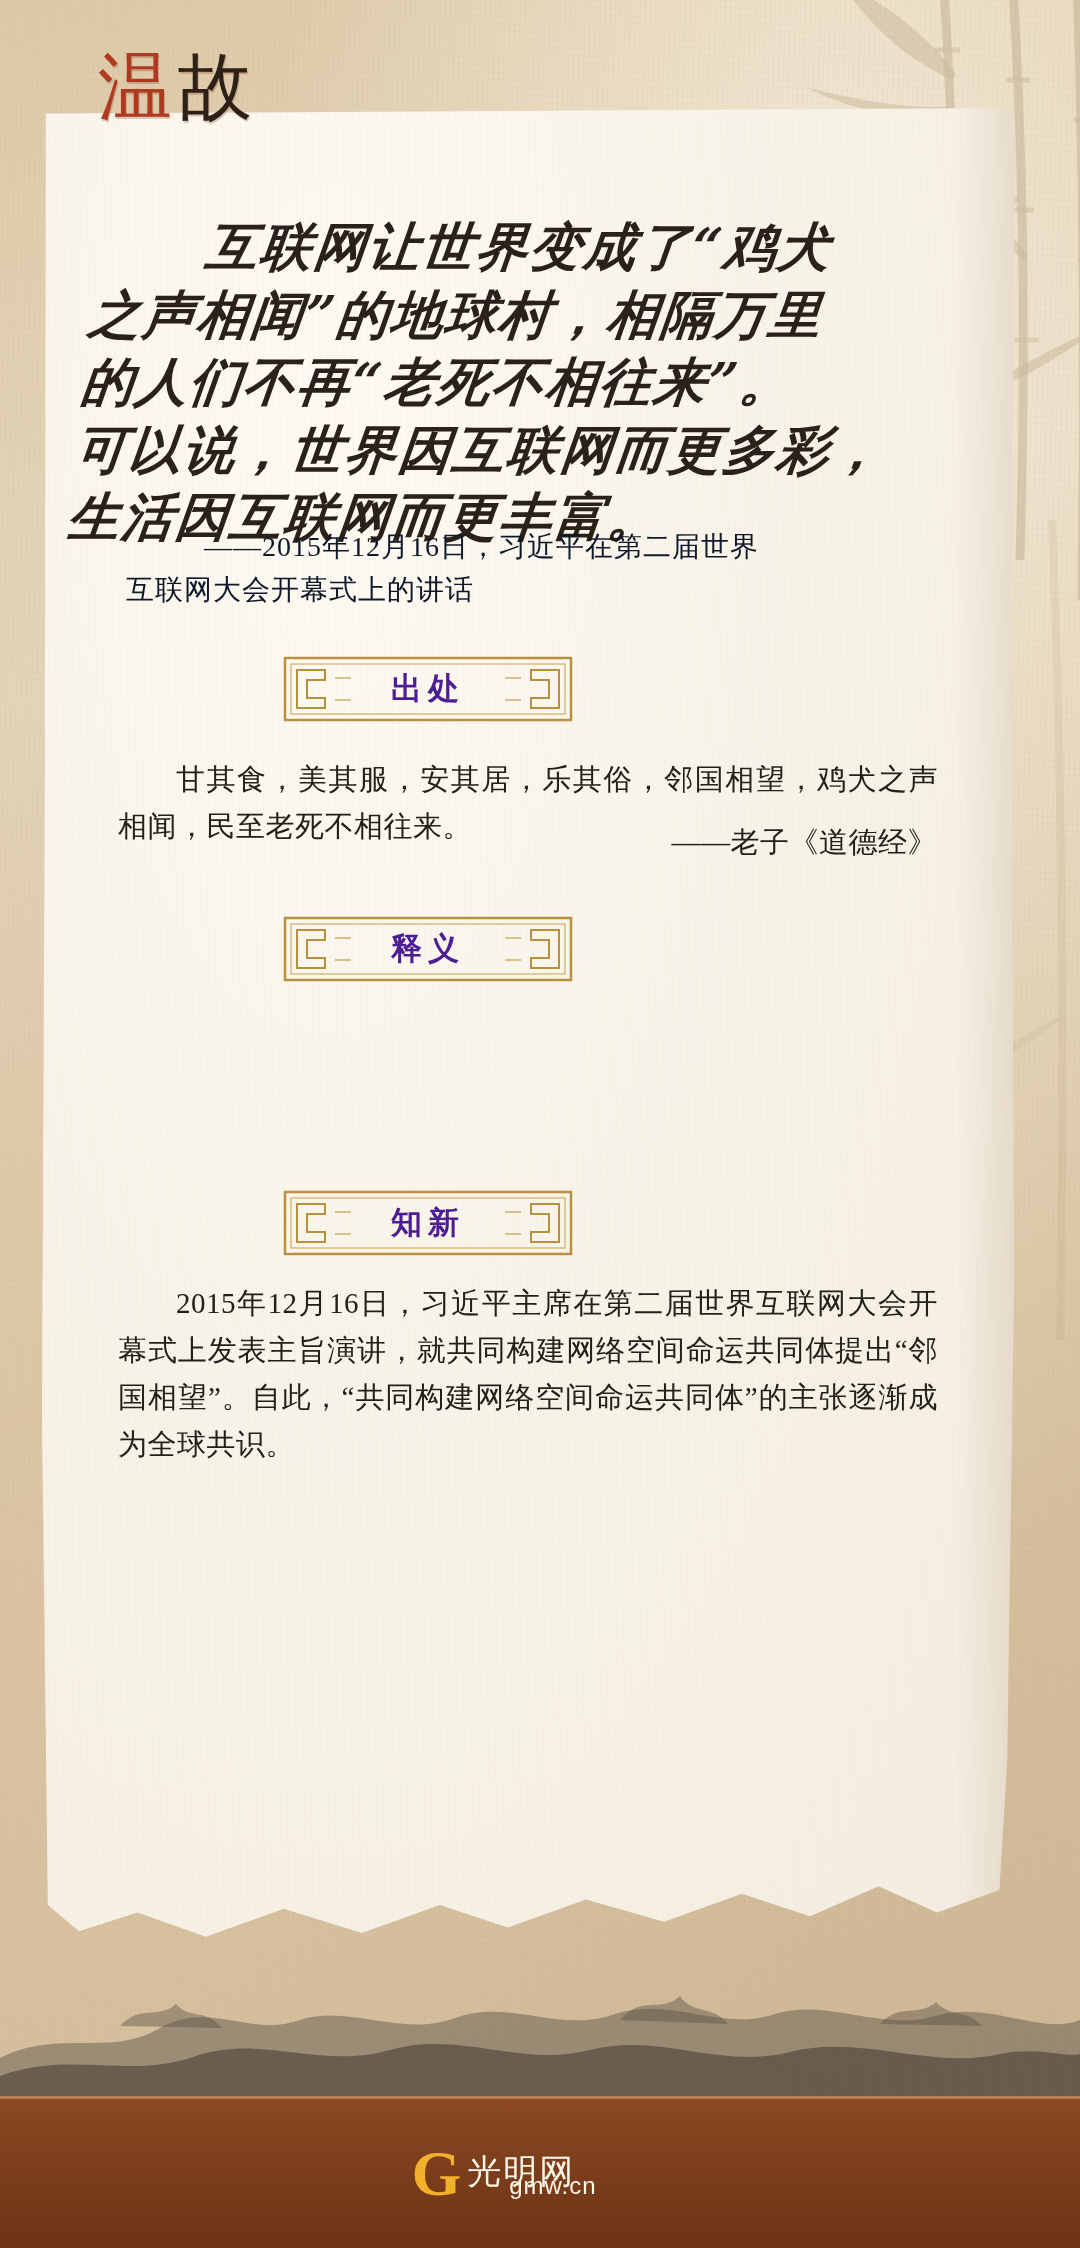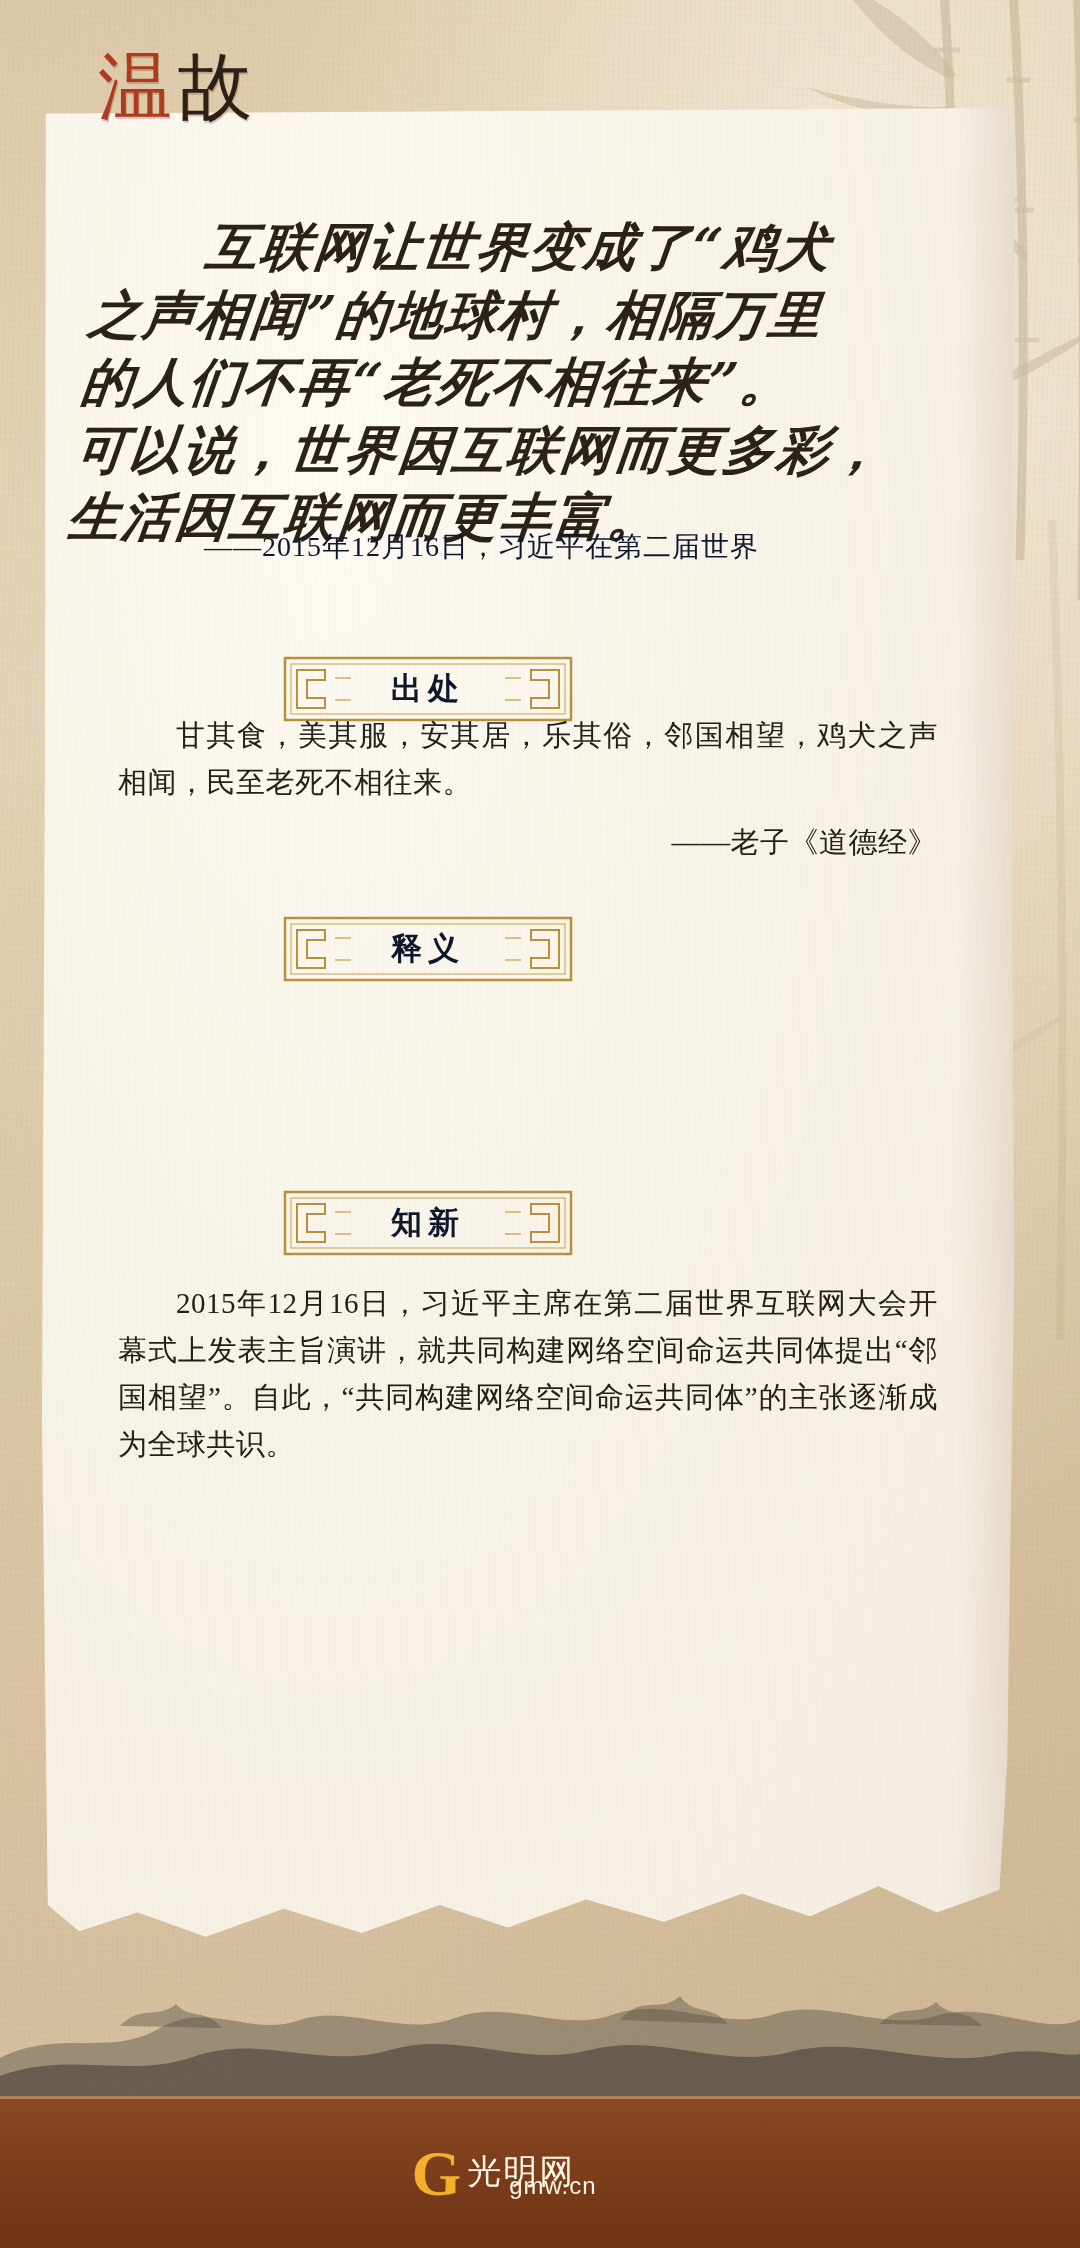--- a/index.html
+++ b/index.html
@@ -154,21 +154,21 @@
     inset: 0;
   }
   .plaque-label {
     position: absolute;
     inset: 0;
     display: flex;
     align-items: center;
     justify-content: center;
     font-size: 31px;
     font-weight: bold;
-    color: #0f172a;
+    color: #4c1d95;
     letter-spacing: 6px;
   }
 
   .body-text {
     position: absolute;
     left: 78px;
     width: 820px;
     font-size: 29px;
     line-height: 1.62;
     color: #242019;
@@ -304,33 +304,34 @@
   <div class="quote">
     <span class="l ind">互联网让世界变成了“鸡犬</span>
     <span class="l">之声相闻”的地球村，相隔万里</span>
     <span class="l">的人们不再“老死不相往来”。</span>
     <span class="l">可以说，世界因互联网而更多彩，</span>
     <span class="l">生活因互联网而更丰富。</span>
   </div>
 
   <div class="attrib">
     <span class="line1">——2015年12月16日，习近平在第二届世界</span>
+    <span>互联网大会开幕式上的讲话</span>
   </div>
 
   <div class="plaque" style="top:548px">
     <svg class="plaque-frame" viewBox="0 0 290 66" preserveAspectRatio="none">
       <rect x="2" y="2" width="286" height="62" fill="none" stroke="#b8913f" stroke-width="2.5"></rect>
       <rect x="8" y="8" width="274" height="50" fill="none" stroke="#cdae68" stroke-width="1.2"></rect>
       <path d="M14 14 h28 v10 h-18 v18 h18 v10 h-28 z" fill="none" stroke="#b8913f" stroke-width="2"></path>
       <path d="M276 14 h-28 v10 h18 v18 h-18 v10 h28 z" fill="none" stroke="#b8913f" stroke-width="2"></path>
       <path d="M52 22 h16 M52 44 h16 M222 22 h16 M222 44 h16" stroke="#cdae68" stroke-width="1.6"></path>
     </svg>
     <div class="plaque-label">出处</div>
   </div>
-  <div class="body-text" style="top:604px">
+  <div class="body-text" style="top:648px">
     <p>甘其食，美其服，安其居，乐其俗，邻国相望，鸡犬之声相闻，民至老死不相往来。</p>
   </div>
   <div class="src-attrib" style="top:715px">——老子《道德经》</div>
 
   <div class="plaque" style="top:808px">
     <svg class="plaque-frame" viewBox="0 0 290 66" preserveAspectRatio="none">
       <rect x="2" y="2" width="286" height="62" fill="none" stroke="#b8913f" stroke-width="2.5"></rect>
       <rect x="8" y="8" width="274" height="50" fill="none" stroke="#cdae68" stroke-width="1.2"></rect>
       <path d="M14 14 h28 v10 h-18 v18 h18 v10 h-28 z" fill="none" stroke="#b8913f" stroke-width="2"></path>
       <path d="M276 14 h-28 v10 h18 v18 h-18 v10 h28 z" fill="none" stroke="#b8913f" stroke-width="2"></path>

